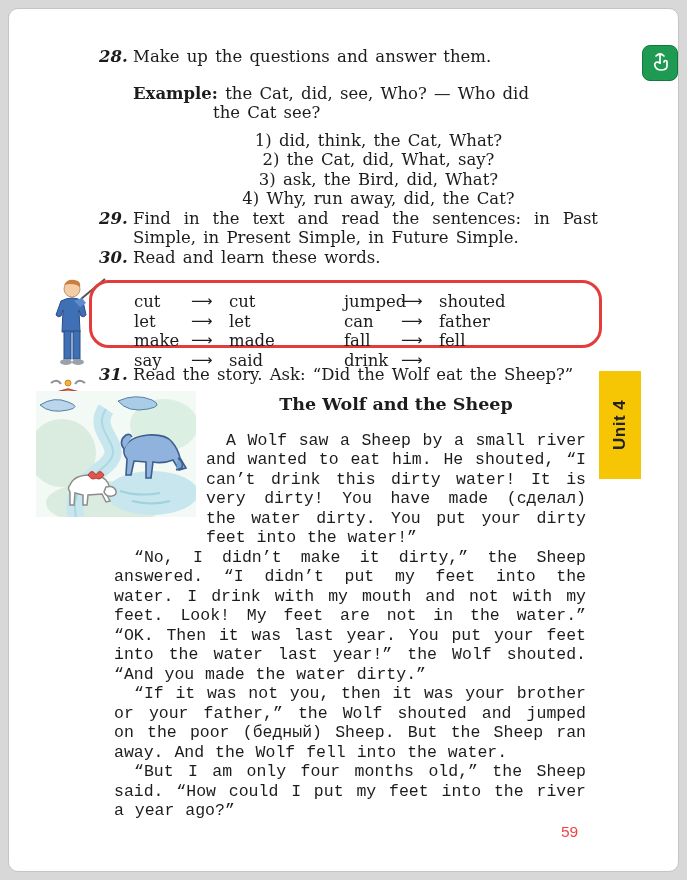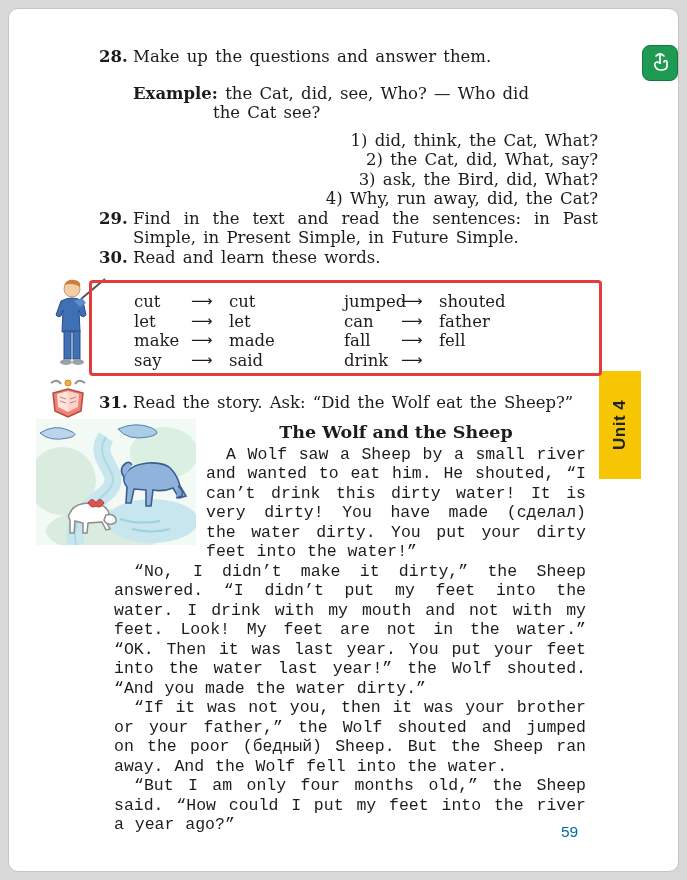--- a/index.html
+++ b/index.html
@@ -25,56 +25,57 @@
   .ex {
     position:relative;
     padding-left:34px;
     font-size:16.5px; line-height:19.5px;
     text-align:justify;
     word-spacing:2px;
   }
   .ex-num {
     position:absolute; left:0; top:0;
     font-weight:700;
+    font-style:italic;
   }
   .mt { }
   .example {
     padding-left:80px; text-indent:-80px;
     margin-top:17px;
   }
   .example b { font-weight:700; }
   .ex-items { margin-top:8px; }
-  .ex-item { line-height:19.5px; padding-left:26px; text-align:right; }
+  .ex-item { line-height:19.5px; padding-left:26px; text-align:center; }
 
   
   .word-box {
     box-sizing:border-box;
     margin-top:13px; margin-left:-10px;
-    width:513px; height:96px;
+    width:513px; height:68px;
     border:3px solid #e43b3b;
-    border-radius:4px;
+    border-radius:20px;
     padding:9px 0 4px 42px;
   }
   .wb-grid {
     display:grid;
     grid-template-columns:57px 38px 115px 57px 38px auto;
     font-size:16.5px; line-height:19.5px;
   }
   .wb-arrow { font-family:"DejaVu Sans", sans-serif; font-size:15px; }
 
   
   .story { margin-left:15px; width:472px; margin-top:6px; }
   .story-art {
     float:left;
     width:160px; height:126px;
     margin-left:-78px; margin-right:10px; margin-bottom:16px;
   }
   .story-title {
     text-align:center; font-weight:700; font-size:17.5px;
-    line-height:22px; margin-bottom:2px; padding-top:2px;
+    line-height:22px; margin-bottom:16px; padding-top:2px;
   }
   .story p {
     margin:0; text-align:justify; text-indent:20px;
     font-size:16.5px; line-height:19.5px; word-spacing:1px;font-family:Liberation Mono, monospace;
   }
 
   
   .teacher { position:absolute; left:30px; top:262px; }
   .book-ico { position:absolute; left:36px; top:368px; }
 
@@ -91,21 +92,21 @@
   .tap-btn {
     position:absolute; left:633px; top:36px;
     width:34px; height:34px;
     background:#1e9a52; border:1px solid #0f7a3c; border-radius:8px;
     display:flex; align-items:center; justify-content:center;
     cursor:pointer;
   }
   .page-num {
     position:absolute; left:552px; top:814px;
     font-family:"Liberation Sans", sans-serif;
-    font-size:15.5px; color:#0369a1;
+    font-size:15.5px; color:#ef4444;
   }
 </style>
 </head>
 <body>
 
 <div class="page-card">
 
   <div class="tap-btn">
     <span>
       <svg width="24" height="24" viewBox="0 0 24 24" fill="none" stroke="#ffffff" stroke-width="1.7" stroke-linecap="round" stroke-linejoin="round">

